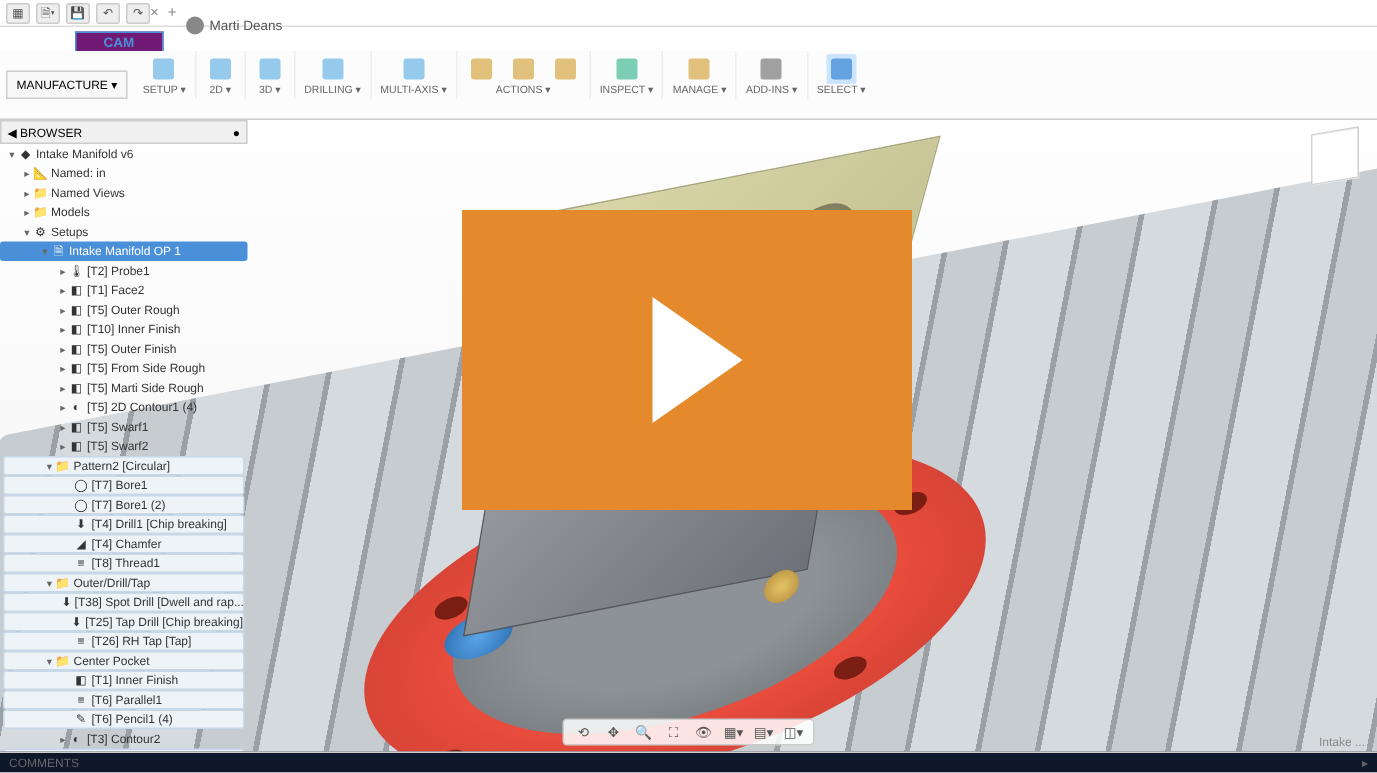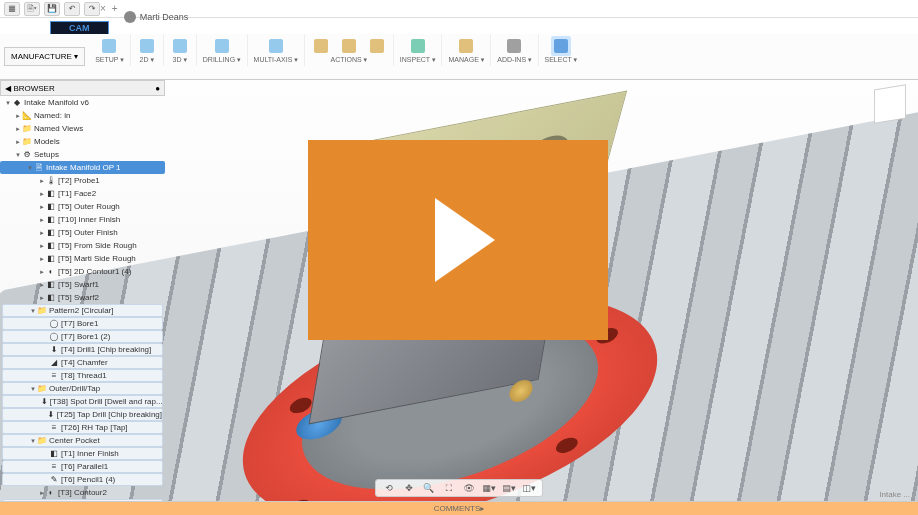--- a/index.html
+++ b/index.html
@@ -10,21 +10,21 @@
 .titlebar-left { display: flex; gap: 4px; padding-left: 4px; }
 .titlebar-left .tbtn { width: 16px; height: 14px; background: #eee; border: 1px solid #ccc; border-radius: 2px; display: flex; align-items: center; justify-content: center; font-size: 8px; }
 .titlebar-center { flex: 1; text-align: center; }
 .titlebar-right { display: flex; align-items: center; gap: 6px; padding-right: 6px; }
 .user-pill { display: flex; align-items: center; gap: 4px; font-size: 9px; margin-top: 16px; }
 .user-avatar { width: 12px; height: 12px; background: #888; border-radius: 50%; }
 .close-x { font-size: 10px; color: #888; }
 
 
 .wsrow { height: 16px; background: #fff; display: flex; align-items: flex-end; font-size: 9px; padding-left: 50px; }
-.wstab { border: 1px solid #4a90d9; border-bottom: none; padding: 1px 18px; background: #0f172a; color: #4a90d9; font-weight: bold; }
+.wstab { border: 1px solid #4a90d9; border-bottom: none; padding: 1px 18px; background: #701a75; color: #4a90d9; font-weight: bold; }
 
 
 .toolbar { height: 46px; background: #fcfcfc; border-bottom: 1px solid #ccc; display: flex; align-items: flex-start; font-size: 8px; color: #666; }
 .tool-group { display: flex; flex-direction: column; align-items: center; justify-content: space-between; padding: 2px 6px; border-right: 1px solid #eee; }
 .tool-group.noline { border-right: none; }
 .tool-icons { display: flex; gap: 8px; }
 .tool-icon { width: 20px; height: 20px; display: flex; align-items: center; justify-content: center; border-radius: 2px; }
 .tool-label { font-size: 7px; text-align: center; white-space: nowrap; }
 .manufacture-btn { padding: 4px 6px; font-size: 8px; border: 1px solid #ccc; background: #f8f8f8; margin: 4px; align-self: center; }
 .select-active { background: #cce5ff; }
@@ -49,21 +49,21 @@
 .vise { position: absolute; left: 300px; top: 120px; width: 280px; height: 220px; }
 .vise-block { position: absolute; background: linear-gradient(135deg,#9a9ea3,#6e7278); border: 1px solid #55595d; }
 .vb1 { width: 230px; height: 130px; left: 20px; top: 70px; transform: skewY(-11deg) skewX(-10deg); }
 .vb2 { width: 170px; height: 60px; left: 50px; top: 40px; transform: skewY(-11deg) skewX(-10deg); background: linear-gradient(135deg,#6e7278,#4e5256); }
 .brass { position: absolute; width: 22px; height: 22px; background: radial-gradient(circle,#e6c468,#b2893a); border-radius: 50%; left: 510px; top: 300px; transform: skewX(-18deg); }
 .manifold { position: absolute; left: 340px; top: 40px; width: 270px; height: 120px; background: linear-gradient(135deg,#d4d29c,#b8b67e); transform: skewY(-11deg) skewX(-16deg); opacity:.85; border:1px solid #9a9864; }
 .port { position: absolute; width: 46px; height: 40px; background: radial-gradient(circle,#7d7b52,#5f5d3e); border-radius: 50%; }
 .viewcube { position: absolute; top: 6px; right: 10px; width: 36px; height: 36px; background: #fff; border: 1px solid #ccc; transform: rotateX(18deg) rotateY(-28deg); display: flex; align-items: center; justify-content: center; font-size: 6px; color: #aaa; z-index:3;}
 
 
-.comments-bar { position: absolute; bottom: 0; left: 0; right: 0; height: 14px; background: #fdba74; border-top: 1px solid #ccc; font-size: 8px; color: #666; display: flex; align-items: center; justify-content: center; padding: 0 6px; z-index:6;}
+.comments-bar { position: absolute; bottom: 0; left: 0; right: 0; height: 14px; background: #0f172a; border-top: 1px solid #ccc; font-size: 8px; color: #666; display: flex; align-items: center; justify-content: space-between; padding: 0 6px; z-index:6;}
 
 
 .navbar-bottom { position: absolute; bottom: 18px; left: 50%; transform: translateX(-50%); height: 18px; background: rgba(255,255,255,.85); border: 1px solid #ccc; border-radius: 3px; display: flex; align-items: center; gap: 6px; padding: 0 6px; font-size: 9px; color: #555; z-index:6;}
 .navbar-bottom .nb { width: 14px; text-align: center; }
 
 
 .video-overlay { position: absolute; left: 308px; top: 140px; width: 300px; height: 200px; background: #e58a2c; display: flex; align-items: center; justify-content: center; z-index: 10; }
 .play-triangle { width: 0; height: 0; border-left: 60px solid #fff; border-top: 42px solid transparent; border-bottom: 42px solid transparent; margin-left: 14px; }
 
 .credit { position:absolute; bottom:16px; right:8px; font-size:8px; color:#888; z-index:6;}

